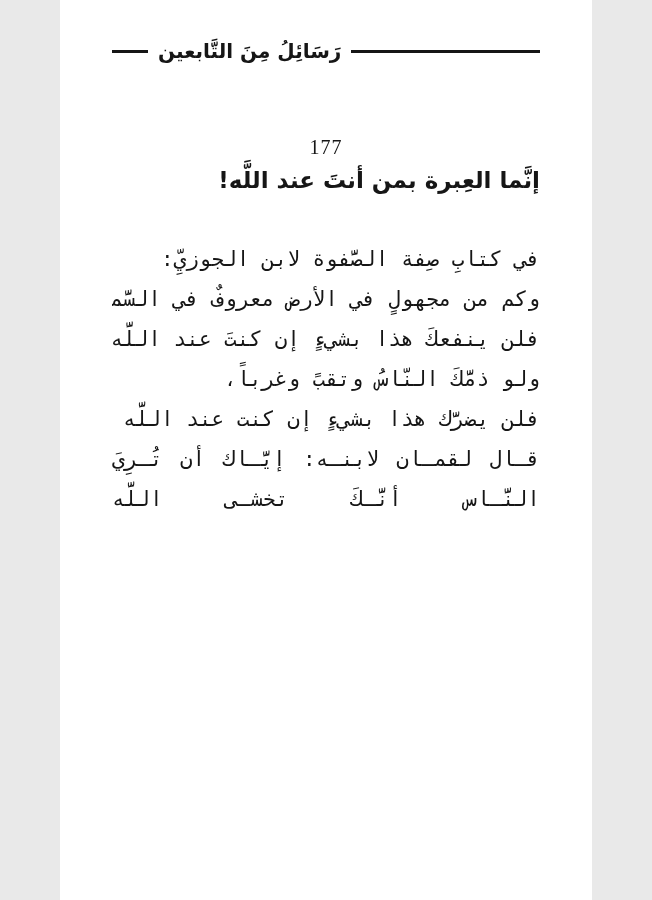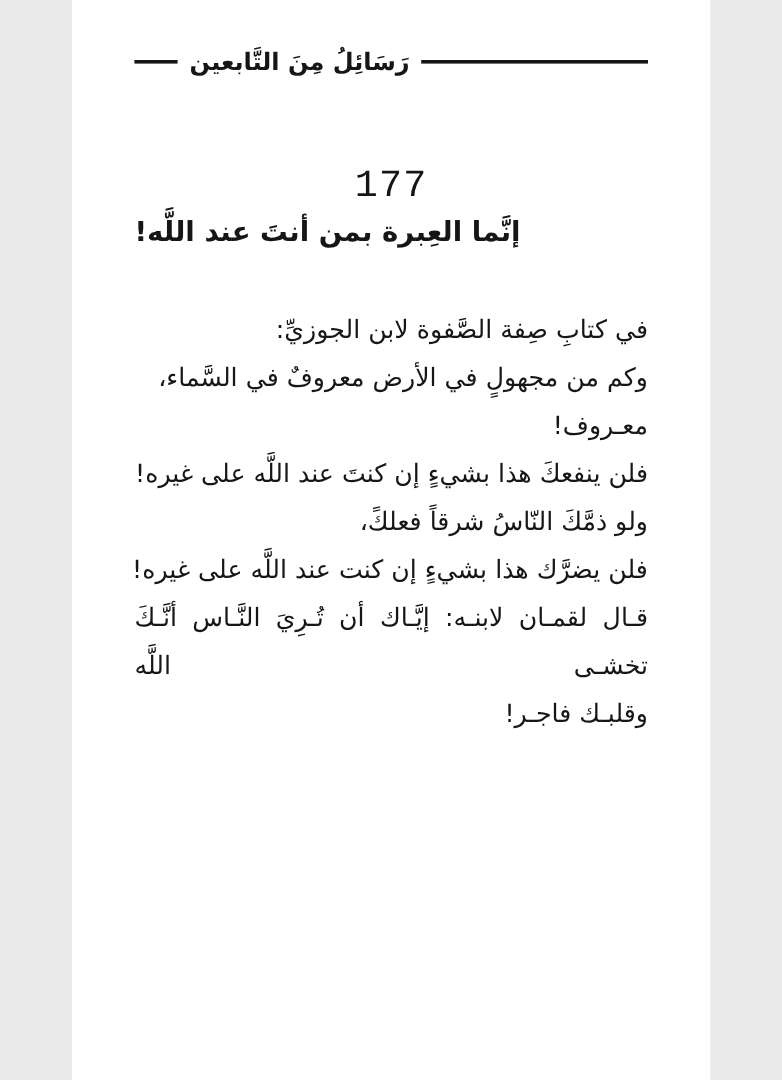--- a/index.html
+++ b/index.html
@@ -37,37 +37,38 @@
   }
   .header-rule {
     flex: 1 1 auto;
     height: 3px;
     background: #161616;
   }
   
   .page-number {
     margin-top: 72px;
     text-align: center;
-    font-family: Liberation Mono, monospace;
-    font-size: 32px;
+    font-family: Liberation Serif, serif;
+    font-size: 20px;
     letter-spacing: 1px;
   }
   .chapter-title {
     margin-top: 8px;
-    text-align: left;
+    text-align: right;
     direction: rtl;
     font-size: 23px;
     font-weight: bold;
   }
   
   .body-text {
     margin-top: 48px;
     direction: rtl;
     font-size: 21px;
     line-height: 40px;
+    font-family: Liberation Mono, monospace;
   }
   .line {
     text-align: right;
     white-space: nowrap;
     overflow: hidden;
   }
   .line.justified {
     white-space: normal;
     text-align: justify;
     text-align-last: justify;
@@ -84,21 +85,19 @@
     <div class="header-rule"></div>
   </div>
 
   <div class="page-number">177</div>
 
   <div class="chapter-title">إنَّما العِبرة بمن أنتَ عند اللَّه!</div>
 
   <div class="body-text">
     <div class="line">في كتابِ صِفة الصَّفوة لابن الجوزيِّ:</div>
     <div class="line">وكم من مجهولٍ في الأرض معروفٌ في السَّماء،</div>
-    <div class="line">معـروف!</div>
     <div class="line">فلن ينفعكَ هذا بشيءٍ إن كنتَ عند اللَّه على غيره!</div>
-    <div class="line">ولو ذمَّكَ النّاسُ شرقاً فعلكً،</div>
+    <div class="line">ولو ذمَّكَ النّاسُ وتقبً وغرباً،</div>
     <div class="line">فلن يضرَّك هذا بشيءٍ إن كنت عند اللَّه على غيره!</div>
     <div class="line justified">قـال لقمـان لابنـه: إيَّـاك أن تُـرِيَ النَّـاس أنَّـكَ تخشـى اللَّه</div>
-    <div class="line">وقلبـك فاجـر!</div>
   </div>
 
 </div>
 
 </body></html>

